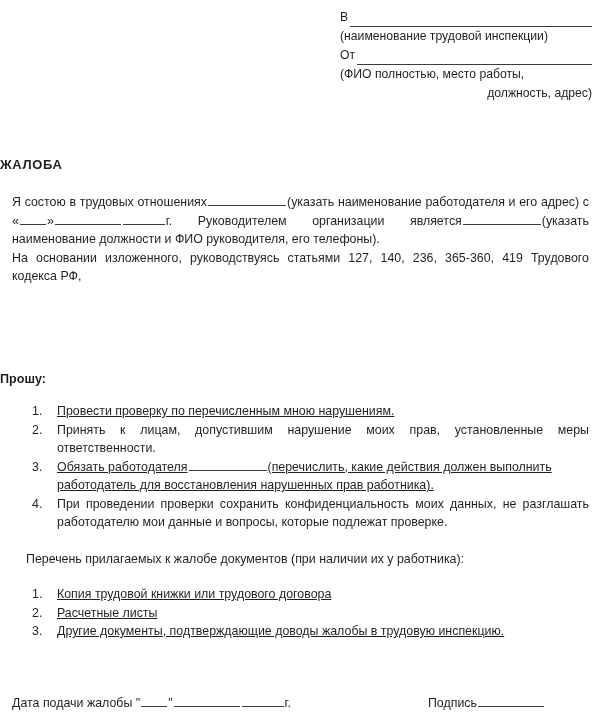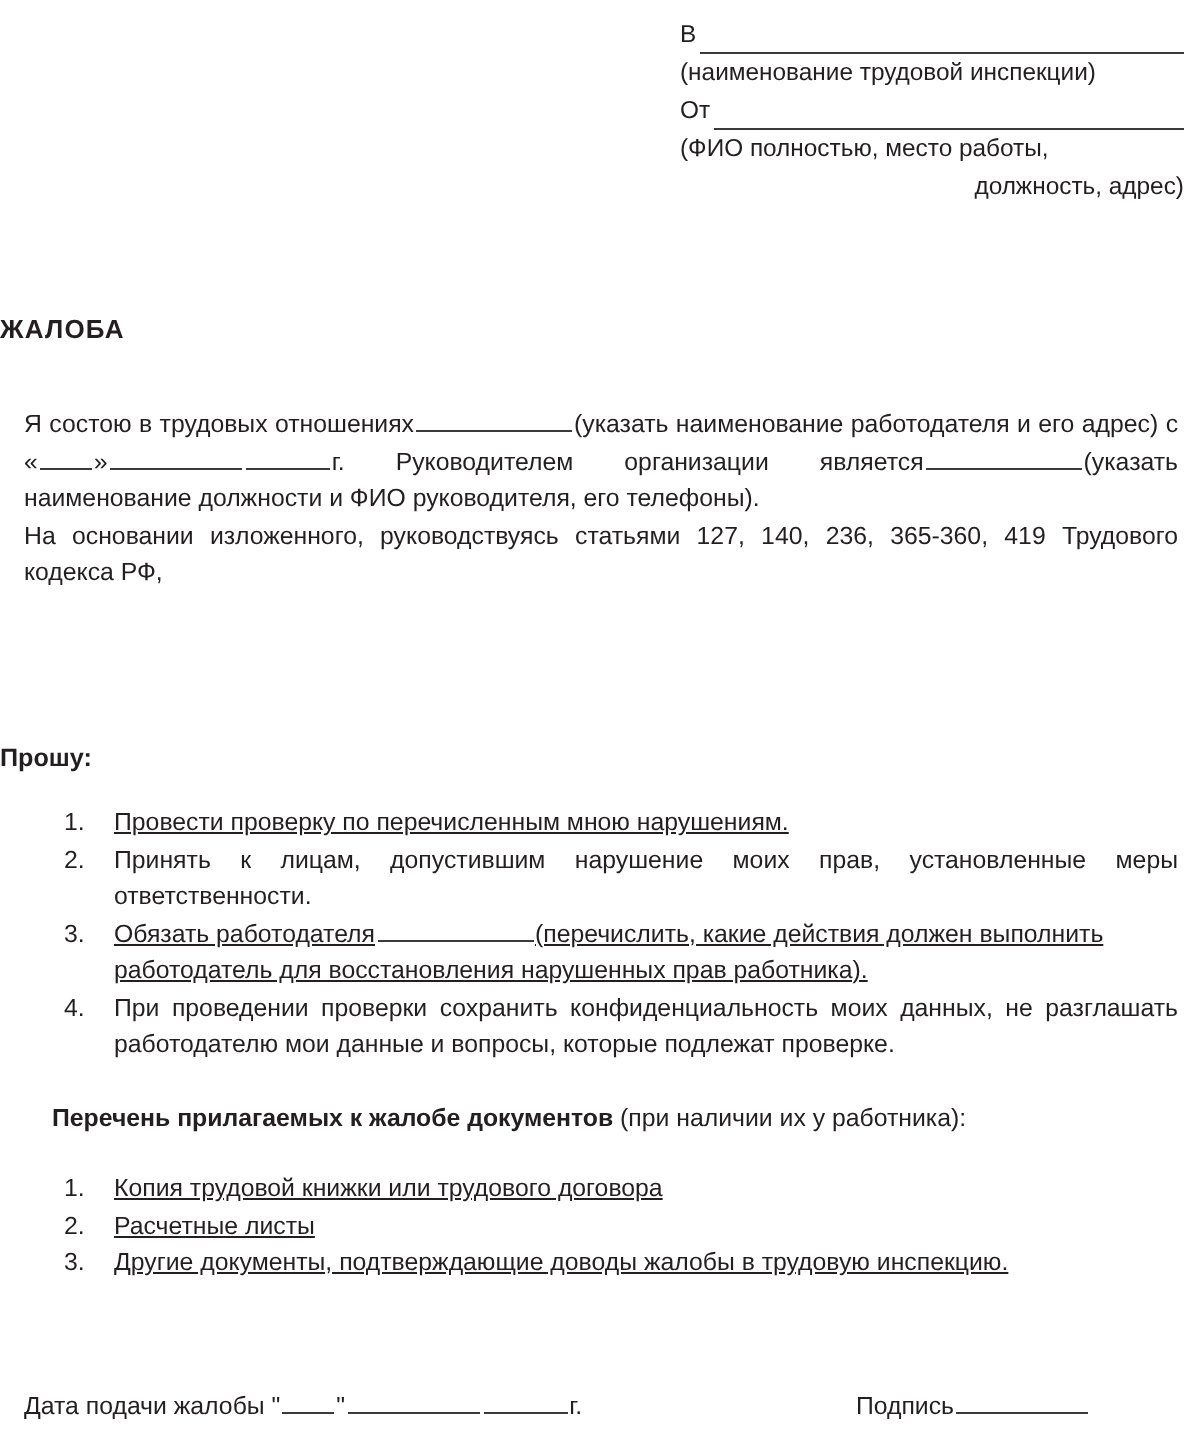--- a/index.html
+++ b/index.html
@@ -63,21 +63,21 @@
     width: 600px;
     font-size: 13px;
     font-weight: bold;
     letter-spacing: 0.6px;
   }
 
   
   .body-wrap {
     position: absolute;
     left: 12px;
-    top: 203px;
+    top: 193px;
     width: 577px;
     font-size: 12.4px;
     line-height: 18.5px;
   }
   p.para {
     margin: 0;
     text-align: justify;
     text-justify: inter-word;
   }
 
@@ -137,21 +137,21 @@
 
   
   .attach-heading {
     position: absolute;
     left: 12px;
     top: 550px;
     width: 577px;
     font-size: 12.4px;
     line-height: 18.5px;
   }
-  .attach-heading b { font-weight: bold; padding-left: 14px; }
+  .attach-heading b { font-weight: normal; padding-left: 14px; }
 
   
   .footer {
     position: absolute;
     left: 12px;
     top: 694px;
     width: 577px;
     font-size: 12.4px;
     line-height: 18.5px;
     display: flex;

